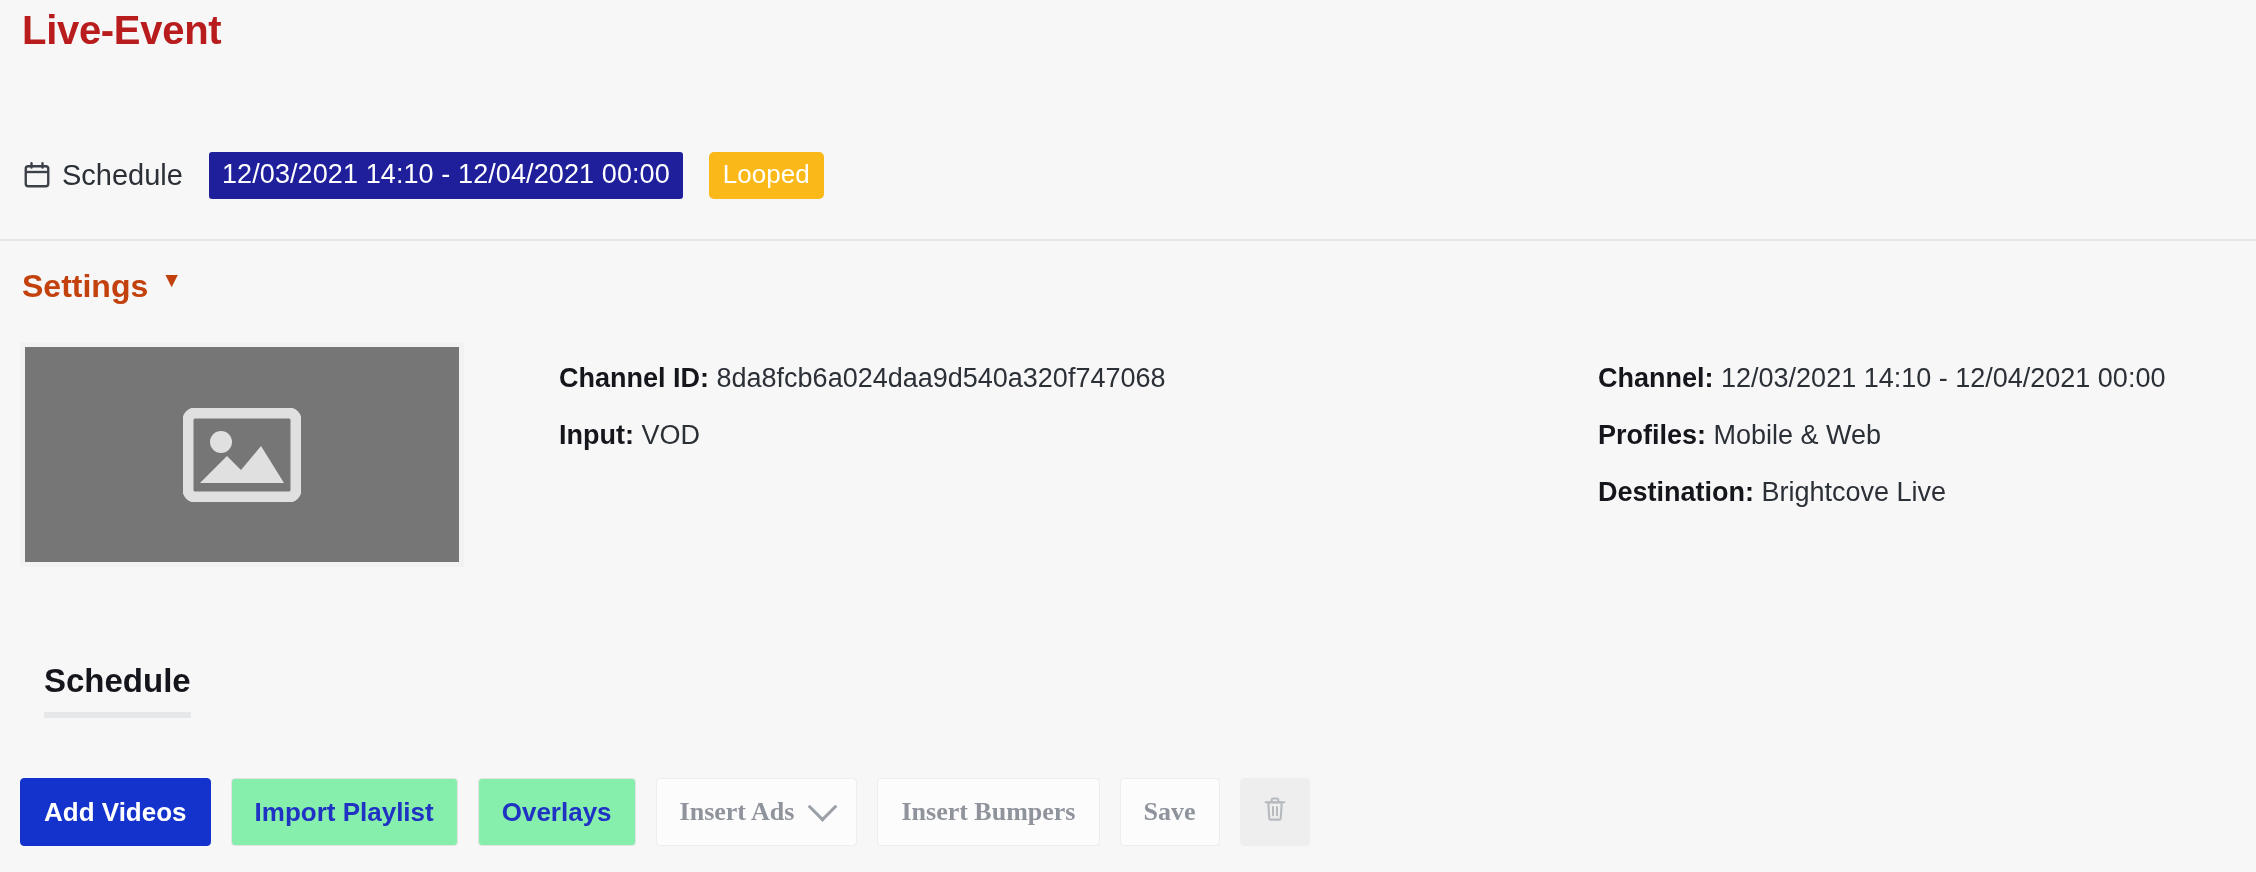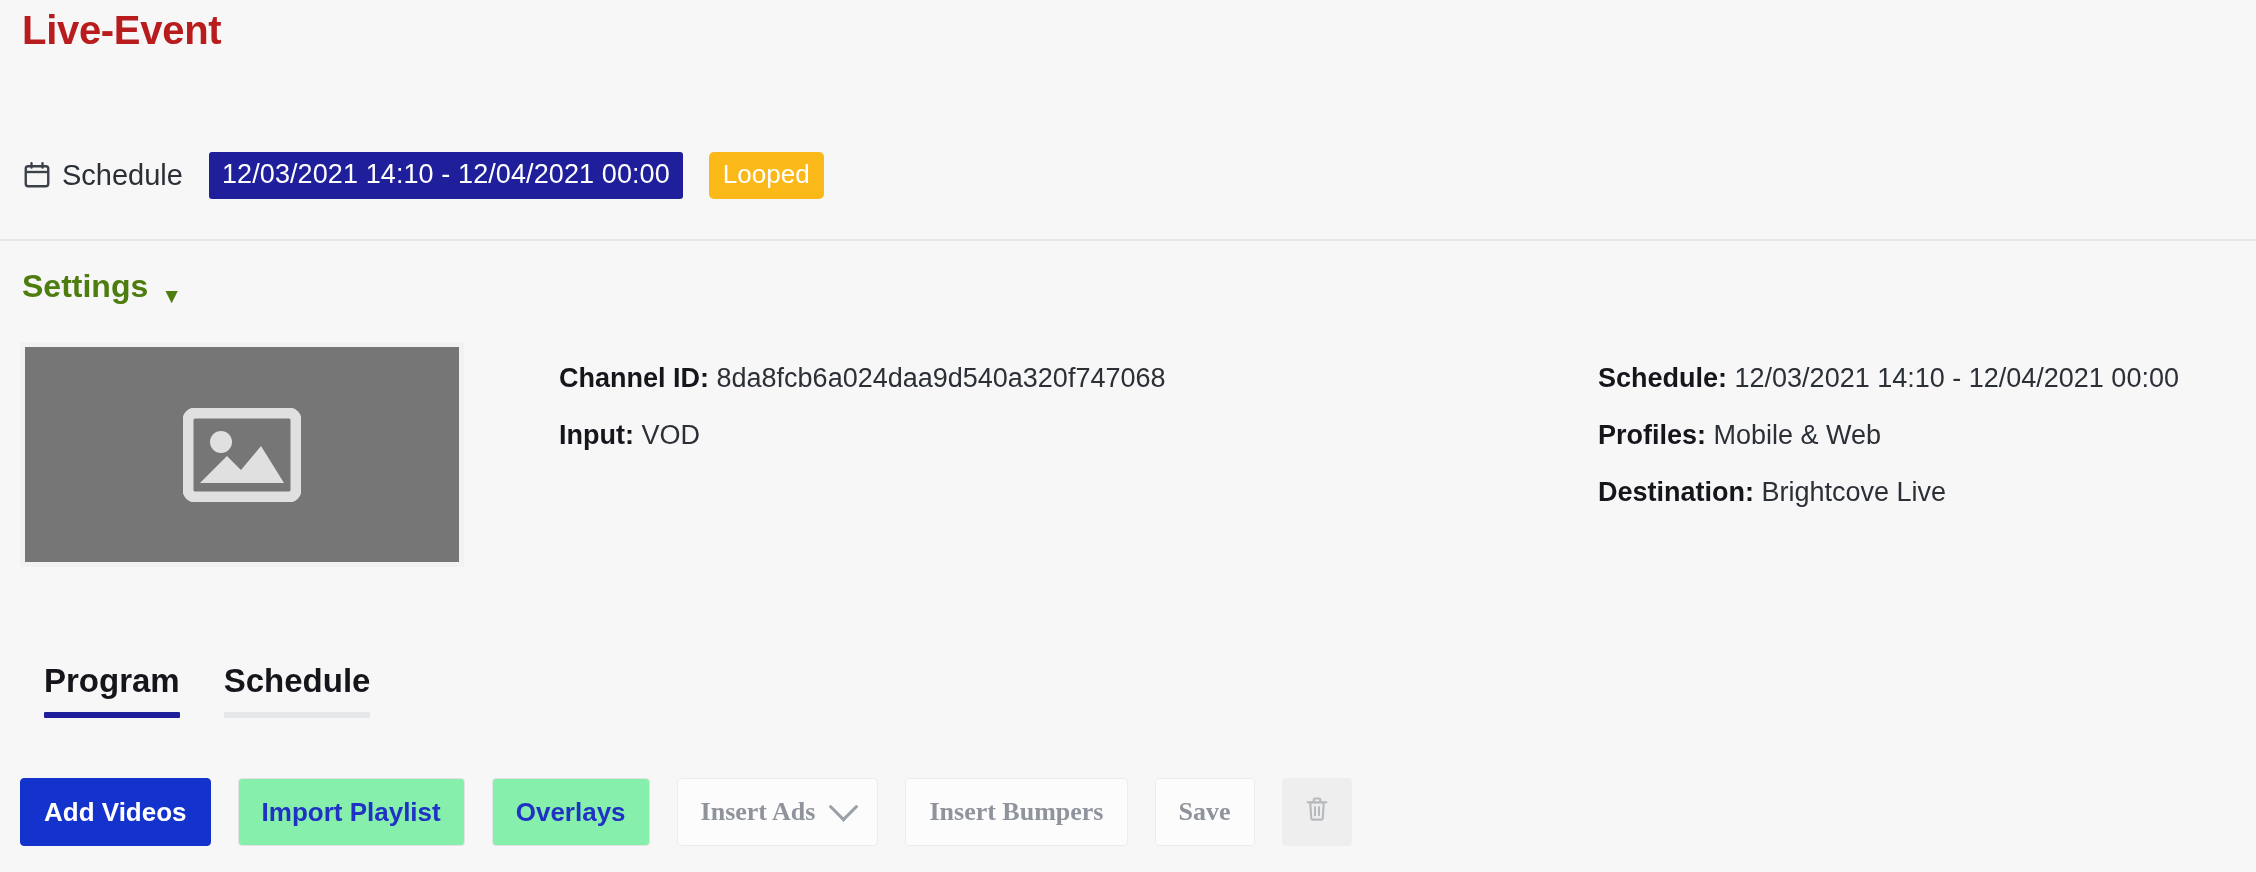--- a/index.html
+++ b/index.html
@@ -76,23 +76,23 @@
     background: #e6e7e9;
   }
 
   
   .settings-head {
     position: absolute;
     left: 22px;
     top: 268px;
     font-size: 32px;
     font-weight: bold;
-    color: #4d7c0f;
-    display: flex;
-    align-items: flex-end;
+    color: #c2410c;
+    display: flex;
+    align-items: flex-start;
     cursor: pointer;
   }
   .caret {
     margin-left: 13px;
     font-size: 21px;
     line-height: 1;
     position: relative;
     top: 1px;
   }
 
@@ -148,21 +148,20 @@
   .tab.active .bar { background: #1f1f9c; }
   .tab.inactive .bar { background: #e6e7e9; }
 
   
   .toolbar {
     position: absolute;
     left: 20px;
     top: 778px;
     display: flex;
     align-items: center;
-    gap: 7px;
   }
   .btn {
     height: 68px;
     box-sizing: border-box;
     border: 1px solid #e2e3e6;
     background: #86efac;
     border-radius: 4px;
     font-family: "Liberation Sans", sans-serif;
     font-size: 26px;
     font-weight: bold;
@@ -245,38 +244,34 @@
     <span>8da8fcb6a024daa9d540a320f747068</span>
   </div>
   <div>
     <b>Input:</b>
     <span>VOD</span>
   </div>
 </div>
 
 <div class="meta-col right">
   <div>
-    <b>Schedule:</b>
+    <b>Channel:</b>
     <span>12/03/2021 14:10 - 12/04/2021 00:00</span>
   </div>
   <div>
     <b>Profiles:</b>
     <span>Mobile &amp; Web</span>
   </div>
   <div>
     <b>Destination:</b>
     <span>Brightcove Live</span>
   </div>
 </div>
 
 <div class="tabs">
-  <div class="tab active">
-    <span>Program</span>
-    <span class="bar"></span>
-  </div>
   <div class="tab inactive">
     <span>Schedule</span>
     <span class="bar"></span>
   </div>
 </div>
 
 <div class="toolbar">
   <button class="btn primary">Add Videos</button>
   <button class="btn">Import Playlist</button>
   <button class="btn">Overlays</button>

